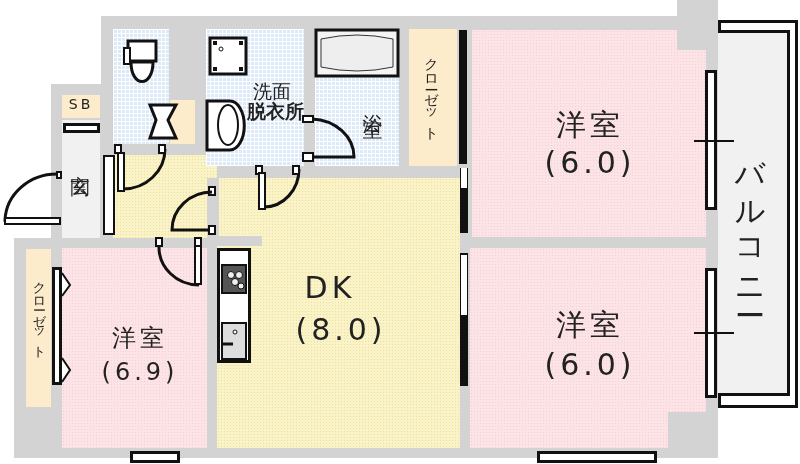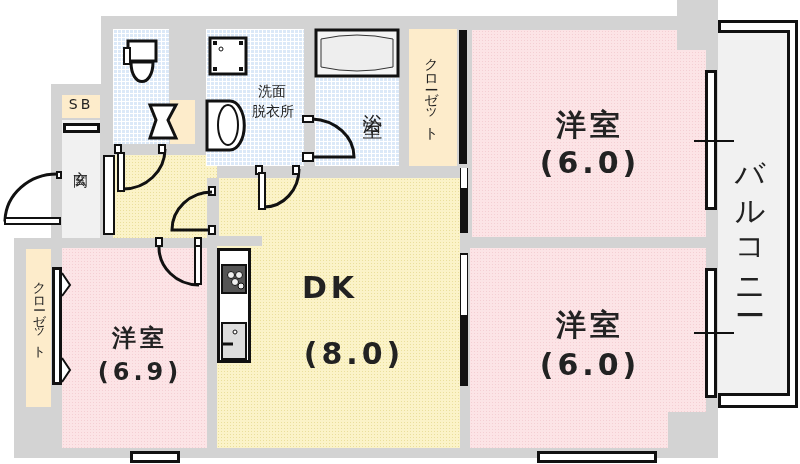--- a/index.html
+++ b/index.html
@@ -6,23 +6,23 @@
   body{width:800px;height:464px;position:relative;overflow:hidden;font-family:"DejaVu Sans","Liberation Sans",sans-serif;color:#222;}
   .abs{position:absolute;box-sizing:border-box;}
   .wall{background:#d3d3d3;}
   .pink{background:#fce4e6;background-image:radial-gradient(#f4cfd3 0.6px,transparent 0.7px);background-size:3px 3px;}
   .yellow{background:#fbf3c8;background-image:radial-gradient(#eadf9c 0.6px,transparent 0.7px);background-size:3px 3px;}
   .blue{background:#dce9f8;background-image:linear-gradient(#ffffff 1px,transparent 1px),linear-gradient(90deg,#ffffff 1px,transparent 1px);background-size:4px 4px;}
   .beige{background:#fdeccb;}
   .lightgray{background:#f1f1f1;}
   .white{background:#fff;}
   .label{position:absolute;text-align:center;color:#222;white-space:nowrap;}
-  .big{font-size:30px;letter-spacing:4px;line-height:40px;font-weight:bold;}
+  .big{font-size:30px;letter-spacing:4px;line-height:40px;}
   .vert{writing-mode:vertical-rl;text-orientation:upright;letter-spacing:1px;}
-  .sm{font-size:14px;line-height:18px;}
+  .sm{font-size:19px;line-height:18px;}
   .blk{background:#111;}
   .win{position:absolute;border:3px solid #111;background:#fff;box-sizing:border-box;}
   svg{position:absolute;overflow:visible;}
 </style>
 </head>
 <body>
 
 <div class="abs wall" style="left:101px;top:16px;width:617px;height:442px;"></div>
 <div class="abs wall" style="left:51px;top:84px;width:60px;height:154px;"></div>
 <div class="abs wall" style="left:14px;top:238px;width:100px;height:220px;"></div>
@@ -41,21 +41,21 @@
 <div class="abs pink" style="left:470px;top:248px;width:236px;height:200px;"></div>
 <div class="abs wall" style="left:668px;top:412px;width:38px;height:36px;"></div>
 <div class="label big" style="left:540px;top:305px;width:100px;">洋室</div>
 <div class="label big" style="left:525px;top:345px;width:130px;">(6.0)</div>
 
 <div class="abs yellow" style="left:217px;top:178px;width:243px;height:270px;"></div>
 <div class="abs yellow" style="left:113px;top:155px;width:104px;height:83px;"></div>
 <div class="abs wall" style="left:207px;top:178px;width:12px;height:60px;"></div>
 <div class="abs wall" style="left:217px;top:236px;width:45px;height:10px;"></div>
 <div class="label big" style="left:275px;top:268px;width:110px;">DK</div>
-<div class="label big" style="left:289px;top:310px;width:130px;margin-top:24px;">(8.0)</div>
+<div class="label big" style="left:276px;top:310px;width:130px;">(8.0)</div>
 
 <div class="abs white" style="left:217px;top:248px;width:34px;height:115px;border:3px solid #111;"></div>
 <div class="abs" style="left:221px;top:264px;width:26px;height:30px;background:#555;border:2px solid #111;">
   <svg width="26" height="30" style="left:0;top:0">
       <circle cx="8" cy="9" r="3.5" fill="#eee" stroke="#111"></circle>
       <circle cx="16" cy="9" r="3.5" fill="#eee" stroke="#111"></circle>
       <circle cx="12" cy="16" r="3.5" fill="#eee" stroke="#111"></circle>
       <circle cx="18" cy="20" r="3" fill="#eee" stroke="#111"></circle>
     </svg>
 </div>
@@ -114,21 +114,21 @@
     <rect x="30" y="4" width="4" height="4" fill="#111"></rect>
     <rect x="4" y="30" width="4" height="4" fill="#111"></rect>
     <rect x="30" y="30" width="4" height="4" fill="#111"></rect>
     <circle cx="12" cy="12" r="2" fill="none" stroke="#111"></circle>
   </svg>
 <svg width="40" height="55" style="left:206px;top:100px">
     <path d="M1 1 H24 A14 24 0 0 1 24 50 H1 Z" fill="#fff" stroke="#111" stroke-width="3"></path>
     <ellipse cx="22" cy="25" rx="10" ry="20" fill="#fff" stroke="#111" stroke-width="2"></ellipse>
   </svg>
 <div class="label sm" style="left:252px;top:82px;width:40px;">洗面</div>
-<div class="label sm" style="left:247px;top:102px;width:52px;">脱衣所</div>
+<div class="label sm" style="left:247px;top:102px;width:52px;font-weight:bold;">脱衣所</div>
 <svg width="50" height="50" style="left:255px;top:165px">
     <rect x="1" y="1" width="6" height="8" fill="#fff" stroke="#111" stroke-width="2"></rect>
     <rect x="4" y="8" width="6" height="36" fill="#fff" stroke="#111" stroke-width="2"></rect>
     <path d="M9 42 A35 38 0 0 0 44 4" fill="none" stroke="#111" stroke-width="3"></path>
     <rect x="38" y="1" width="6" height="8" fill="#fff" stroke="#111" stroke-width="2"></rect>
   </svg>
 
 <div class="abs blue" style="left:315px;top:29px;width:84px;height:137px;"></div>
 <svg width="84" height="50" style="left:315px;top:29px">
     <rect x="1" y="1" width="82" height="46" fill="#f4f4f4" stroke="#111" stroke-width="3"></rect>

